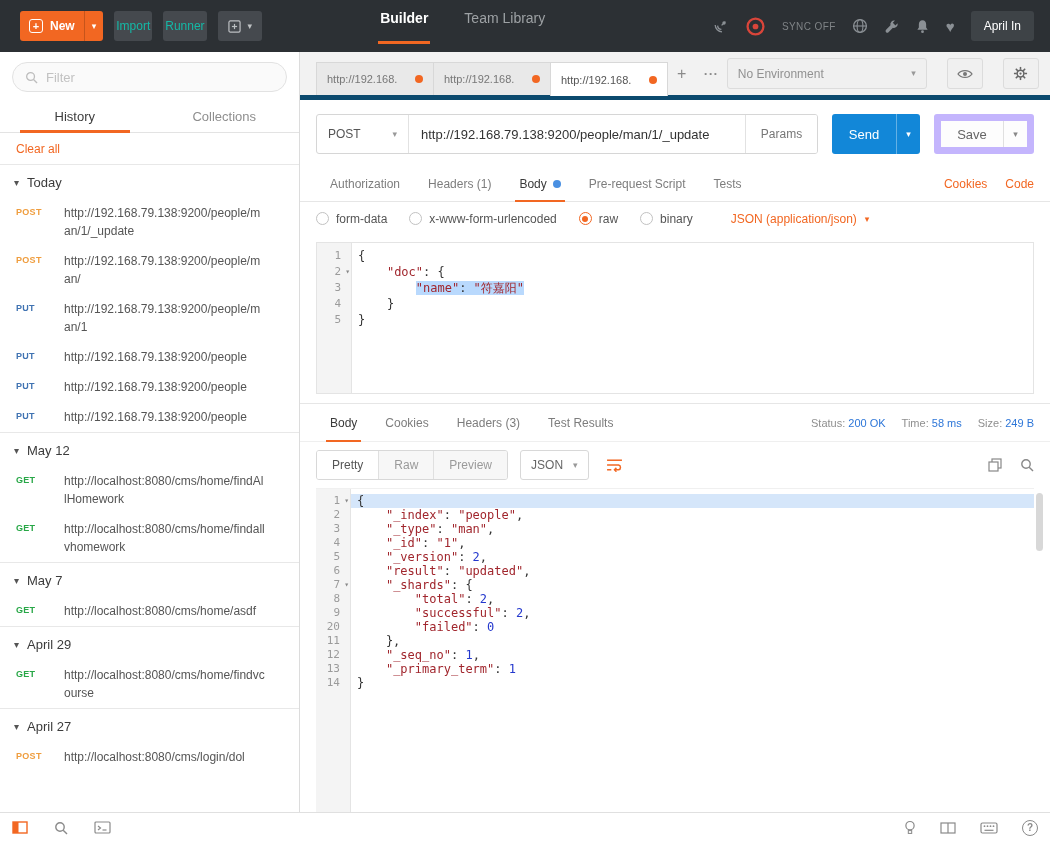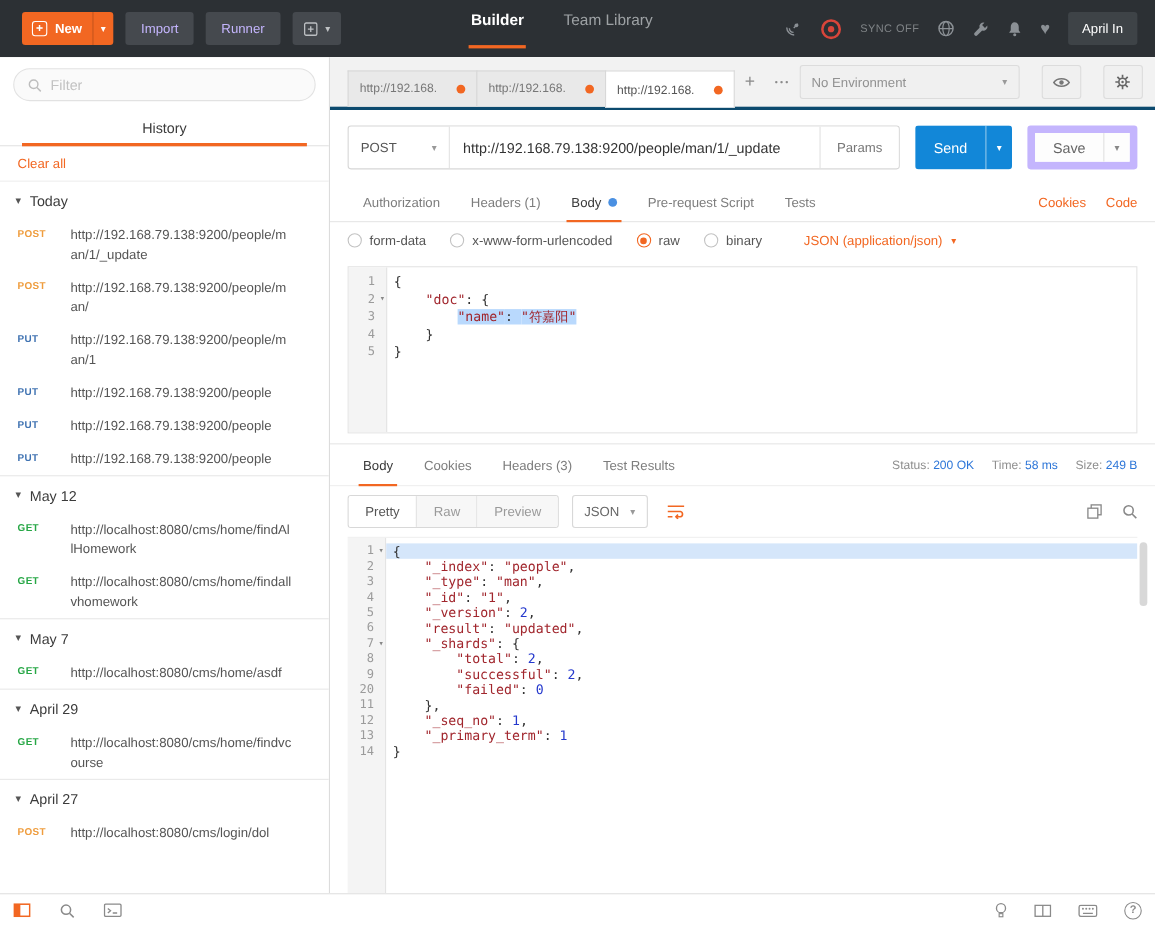--- a/index.html
+++ b/index.html
@@ -6,21 +6,21 @@
   html,body{width:1050px;height:842px;overflow:hidden}
   body{font-family:"Liberation Sans","DejaVu Sans",sans-serif;font-size:13px;color:#333;background:#fff;position:relative}
   .caret{font-size:9px;line-height:1}
 
   
   .topbar{position:absolute;top:0;left:0;width:1050px;height:52px;background:#2c3034;display:flex;align-items:center;padding:0 16px 0 20px}
   .btn-new{display:flex;align-items:stretch;background:#f26722;border-radius:3px;overflow:hidden;height:30px;color:#fff;cursor:pointer;flex:none}
   .btn-new-main{display:flex;align-items:center;gap:7px;padding:0 9px;font-size:12px;font-weight:bold}
   .plus-box{width:14px;height:14px;border:1.5px solid #fff;border-radius:3px;display:flex;align-items:center;justify-content:center;font-size:11px;font-weight:bold}
   .btn-new-caret{display:flex;align-items:center;padding:0 7px;border-left:1px solid rgba(0,0,0,.18)}
-  .btn-dark{height:30px;padding:0 14px;background:#45494e;border:none;border-radius:3px;color:#c4b5fd;font-size:12px;cursor:pointer;margin-left:11px;flex:none}
+  .btn-dark{height:30px;padding:0 2px;background:#45494e;border:none;border-radius:3px;color:#14b8a6;font-size:12px;cursor:pointer;margin-left:11px;flex:none}
   .btn-ws{display:flex;align-items:center;gap:7px;height:30px;padding:0 10px;background:#45494e;border-radius:3px;cursor:pointer;color:#bfc2c4;margin-left:11px;flex:none}
   .main-nav{display:flex;gap:36px;height:68px;align-items:flex-start;margin-left:118px}
   .nav-item{height:52px;display:flex;align-items:center;position:relative;font-size:14px;color:#9da1a4;cursor:pointer}
   .nav-item.active{color:#fff;font-weight:bold}
   .nav-item.active::after{content:"";position:absolute;bottom:0;left:-2px;right:-2px;height:3px;background:#f26722}
   .top-right{margin-left:auto;display:flex;align-items:center;gap:16px;color:#8b9095}
   .sync-label{font-size:10px;color:#7f8386;letter-spacing:.4px}
   .heart-glyph{font-size:15px;color:#8b9095}
   .signin-btn{height:30px;padding:0 13px;background:#3e4347;color:#fff;border:none;border-radius:3px;font-size:12px;cursor:pointer}
   .sync-target{display:flex}
@@ -39,21 +39,21 @@
   .history{flex:1;overflow:hidden}
   .hist-group{border-top:1px solid #e8e8e8}
   .hist-group-header{display:flex;align-items:center;gap:8px;padding:10px 14px 8px;font-size:13px;color:#3b3b3b;cursor:pointer}
   .hist-group-header .caret{color:#555;font-size:10px}
   .hist-item{display:flex;padding:6px 16px;gap:10px;cursor:pointer}
   .hist-method{font-size:9px;font-weight:bold;width:38px;flex:none;padding-top:3px;letter-spacing:.3px}
   .hist-url{font-size:12px;color:#555;line-height:1.5;word-break:break-all;width:202px}
 
   
   .main{position:absolute;left:300px;top:52px;right:0;bottom:30px;display:flex;flex-direction:column;background:#fff;overflow:hidden}
-  .tabstrip{height:48px;background:#f2f2f2;border-bottom:3px solid #0c4a6e;display:flex;align-items:flex-end;padding-right:12px;flex:none}
+  .tabstrip{height:48px;background:#f2f2f2;border-bottom:5px solid #0c4a6e;display:flex;align-items:flex-end;padding-right:12px;flex:none}
   .ws-tabs{display:flex;align-items:flex-end;margin-left:16px}
   .ws-tab{width:118px;height:33px;background:#e9e9e9;border:1px solid #d8d8d8;border-bottom:none;display:flex;align-items:center;gap:6px;padding:0 10px;margin-right:-1px;font-size:11px;color:#777;cursor:pointer}
   .ws-tab.active{background:#fff;height:34px;margin-bottom:-1px;z-index:2;color:#555}
   .ws-tab-label{overflow:hidden;white-space:nowrap;flex:1}
   .ws-tab-dot{width:8px;height:8px;border-radius:50%;background:#f26722;flex:none}
   .tab-add{align-self:center;padding:0 10px;font-size:16px;color:#8a8a8a;cursor:pointer}
   .tab-more{align-self:center;padding:0 8px;font-size:8px;letter-spacing:2px;color:#8a8a8a;cursor:pointer}
   .env-area{margin-left:auto;display:flex;align-items:center;gap:20px;align-self:center}
   .env-select{width:200px;height:31px;background:#f0f0f0;border:1px solid #dcdcdc;border-radius:3px;display:flex;align-items:center;padding:0 10px;font-size:12px;color:#919191;cursor:pointer}
   .env-select .caret{margin-left:auto;color:#999}
@@ -208,20 +208,21 @@
     <span style="display:flex">
       <svg viewBox="0 0 14 14" width="13" height="13">
           <circle cx="6" cy="6" r="4.2" fill="none" stroke="#bdbdbd" stroke-width="1.4"></circle>
           <line x1="9.2" y1="9.2" x2="13" y2="13" stroke="#bdbdbd" stroke-width="1.4"></line>
         </svg>
     </span>
     <input class="filter-input" placeholder="Filter" style="">
   </div>
   <div class="side-tabs" id="side-tabs">
       <div class="side-tab active">History</div>
+      <div class="side-tab">Collections</div>
     </div>
   <div class="clear-row">
     <a class="clear-all">Clear all</a>
   </div>
   <div class="history" id="history-list">
       <div class="hist-group">
         <div class="hist-group-header">
           <span class="caret">▾</span>
           <span>Today</span>
         </div>

